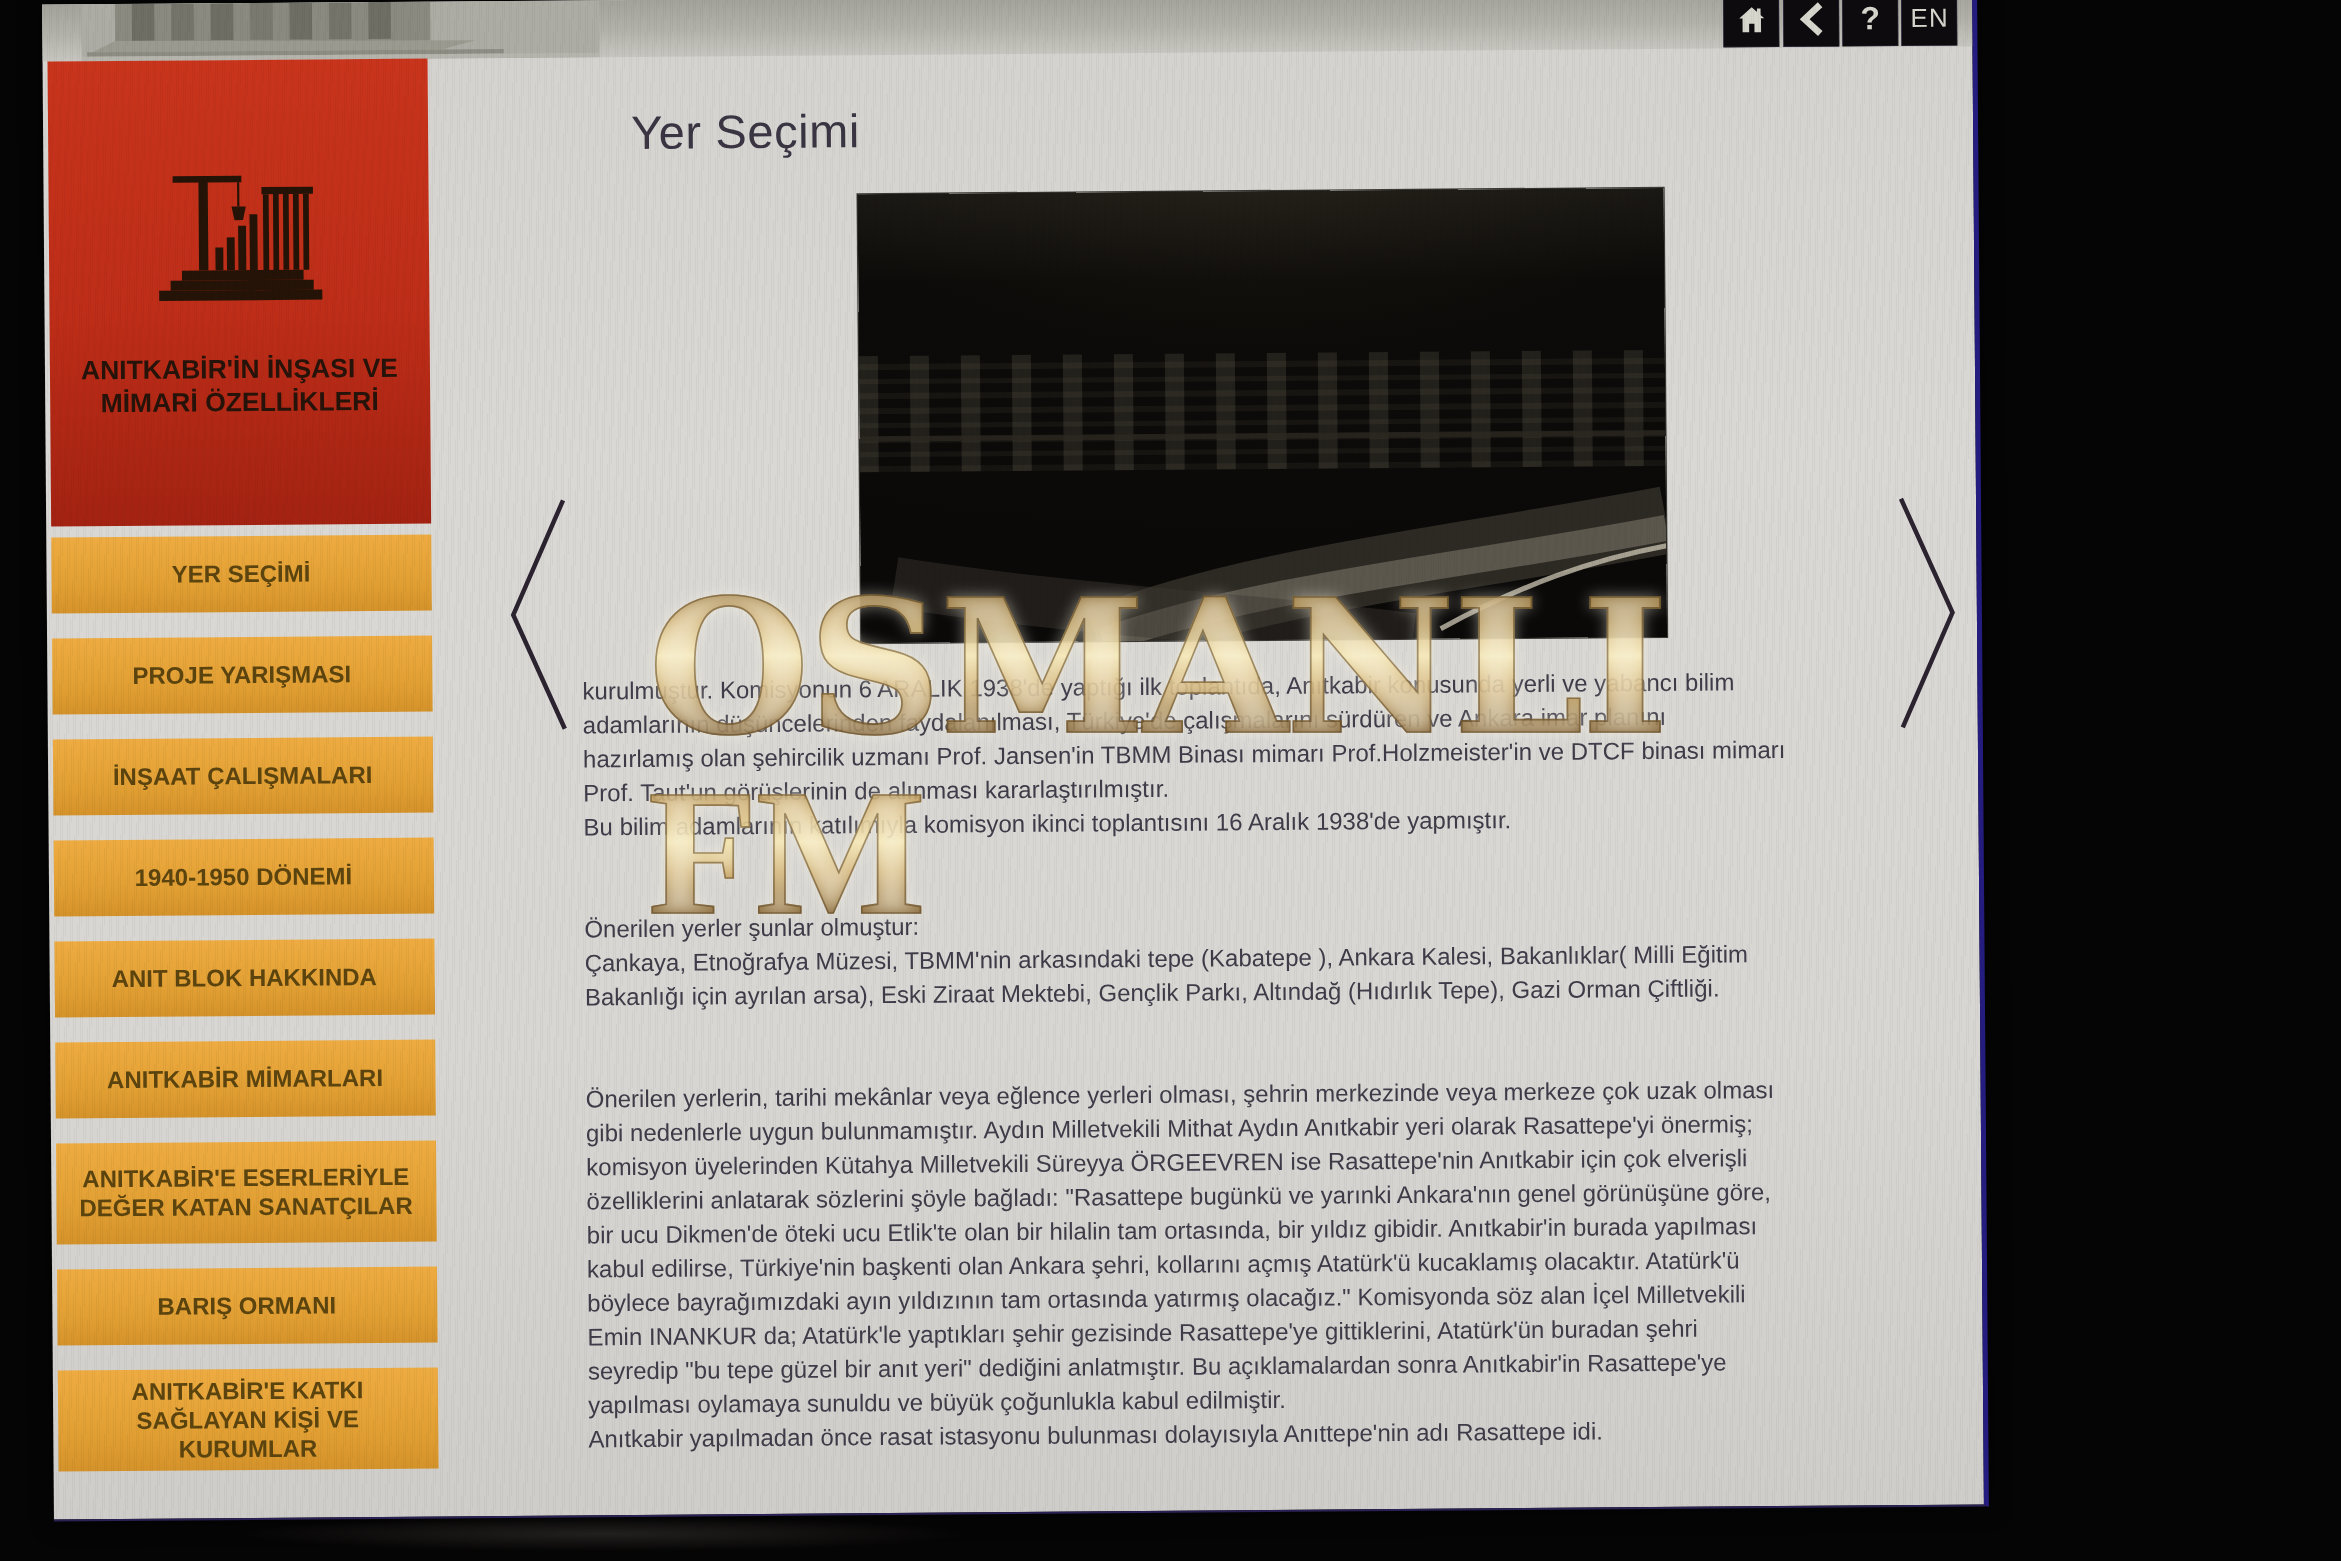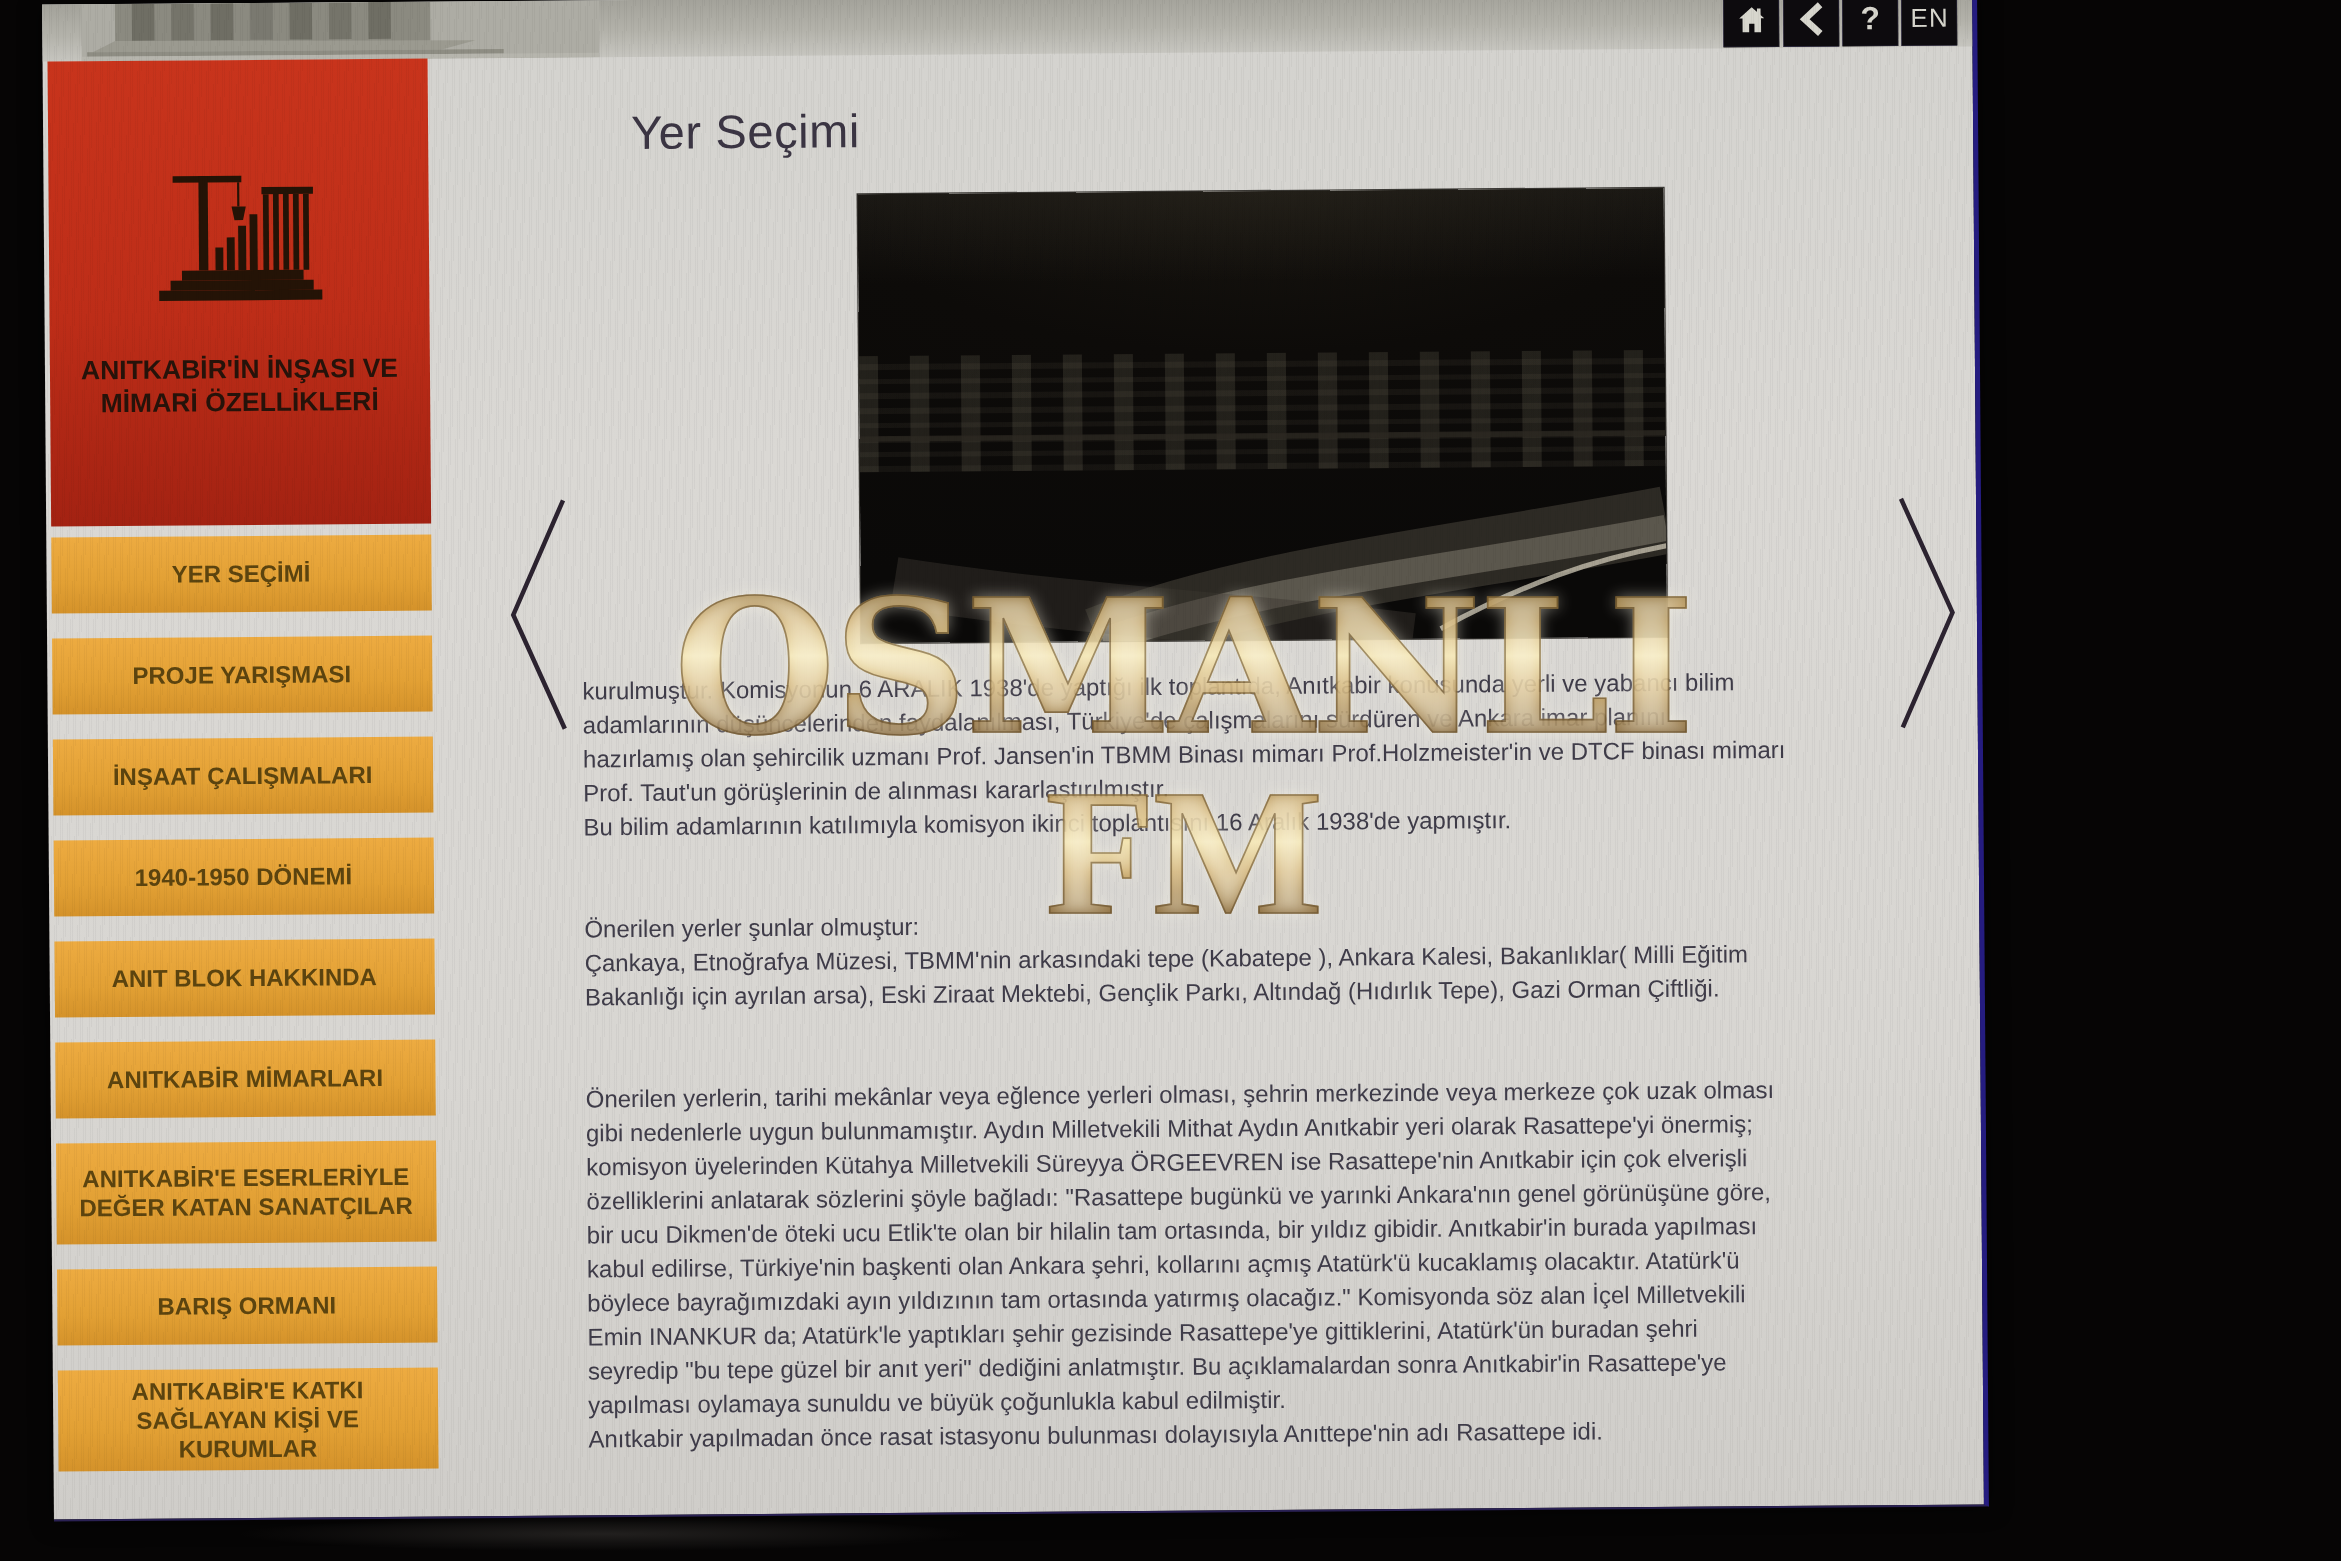--- a/index.html
+++ b/index.html
@@ -94,21 +94,21 @@
   .article{
     position:absolute;left:151px;top:583px;width:1397px;
     font-size:24px;line-height:34px;color:#3f3c49;
     white-space:pre-line;
   }
   .article p{margin:0 0 34px 0;white-space:pre-line;}
   .article p:last-child{margin-bottom:0;}
   
   .watermark{
     position:absolute;left:648px;top:574px;width:1070px;
-    text-align:center;pointer-events:none;opacity:.9;
+    pointer-events:none;opacity:.9;
   }
   .wm-line{
     display:block;
     font-family:"DejaVu Serif", serif;font-weight:700;
     font-size:186px;line-height:186px;letter-spacing:-2.3px;
     background:linear-gradient(180deg,#7c5a22 0%,#caa45c 26%,#f5e3a4 44%,#caa45c 60%,#6d4b1c 88%);
     -webkit-background-clip:text;background-clip:text;color:transparent;
     -webkit-text-stroke:1.7px rgba(82,56,18,.55);
     text-shadow:0 0 14.6px rgba(255,252,235,.55);
   }

